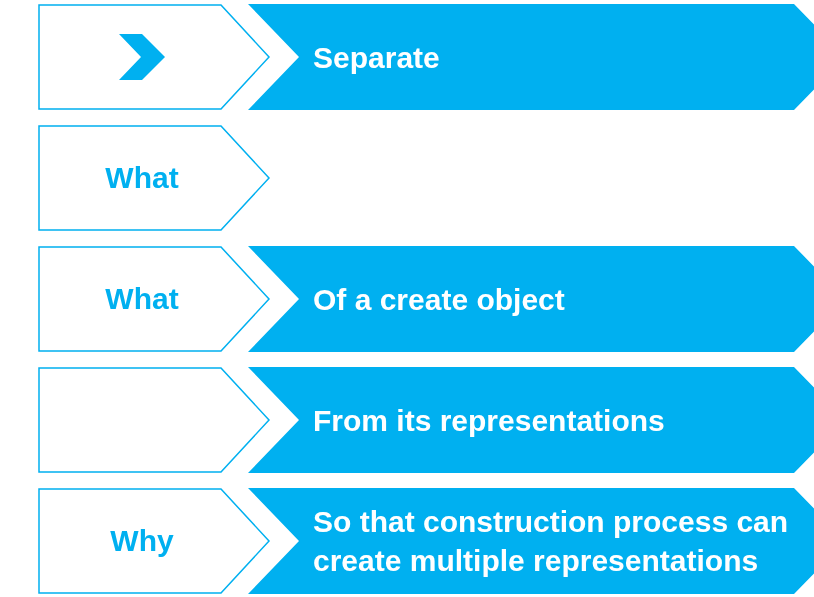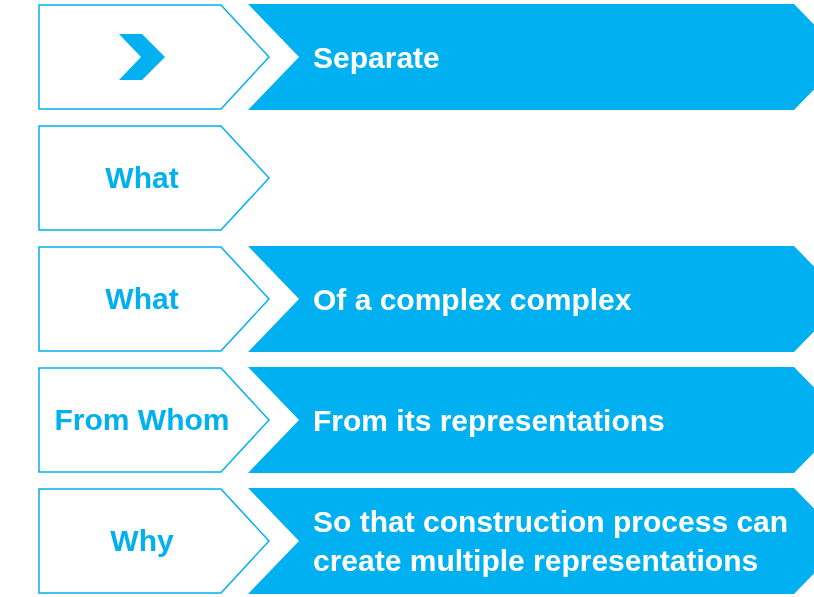--- a/index.html
+++ b/index.html
@@ -94,29 +94,28 @@
     </svg>
     <div class="label">What</div>
   </div>
 
   <div class="row">
     <svg class="pent" width="234" height="106" viewBox="0 0 234 106">
       <polygon points="1,1 183,1 231,53 183,105 1,105" fill="#ffffff" stroke="#00B0F0" stroke-width="1.5"></polygon>
     </svg>
     <div class="label">What</div>
     <div class="chevband">
-      <div class="content">Of a complex complex</div>
+      <div class="content">Of a create object</div>
     </div>
   </div>
 
   <div class="row">
     <svg class="pent" width="234" height="106" viewBox="0 0 234 106">
       <polygon points="1,1 183,1 231,53 183,105 1,105" fill="#ffffff" stroke="#00B0F0" stroke-width="1.5"></polygon>
     </svg>
-    <div class="label">From Whom</div>
     <div class="chevband">
       <div class="content">From its representations</div>
     </div>
   </div>
 
   <div class="row">
     <svg class="pent" width="234" height="106" viewBox="0 0 234 106">
       <polygon points="1,1 183,1 231,53 183,105 1,105" fill="#ffffff" stroke="#00B0F0" stroke-width="1.5"></polygon>
     </svg>
     <div class="label">Why</div>

